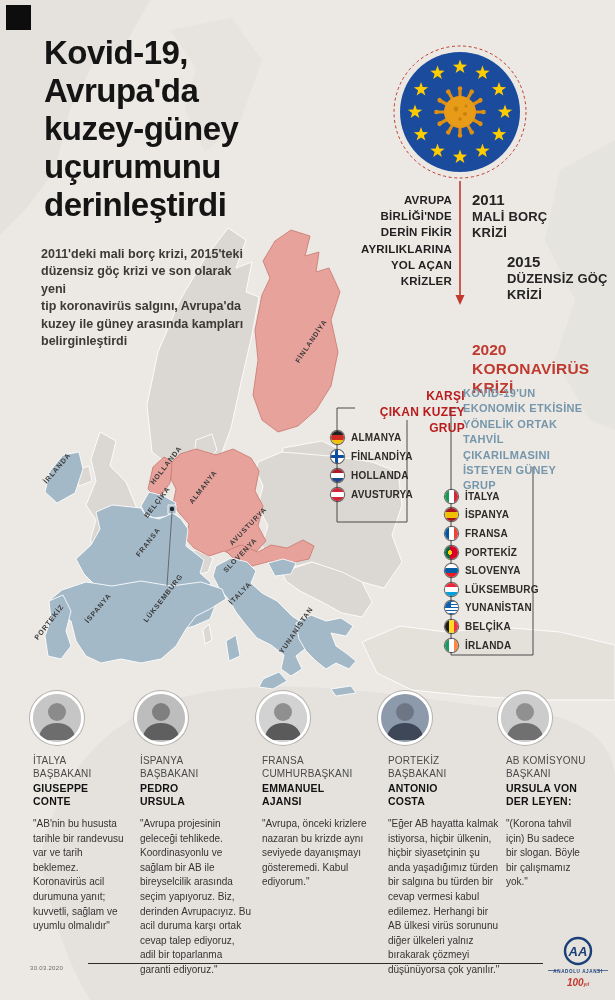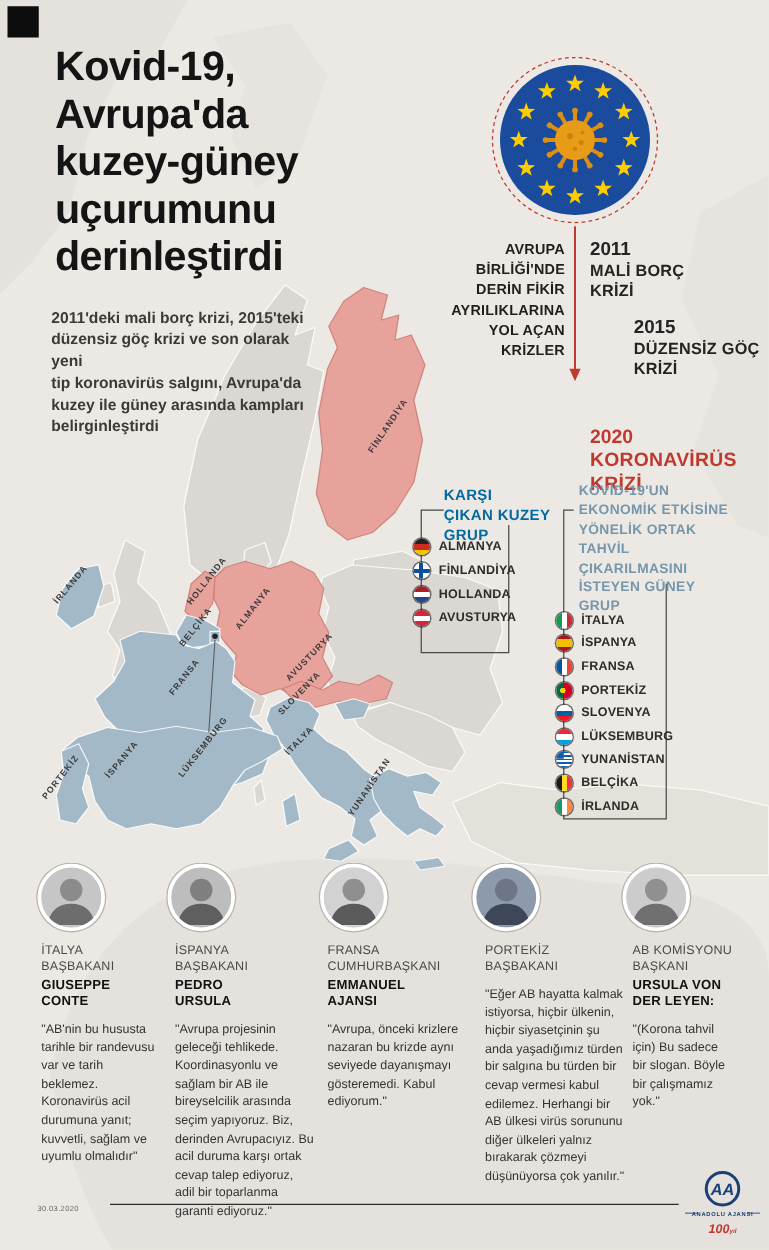--- a/index.html
+++ b/index.html
@@ -29,21 +29,21 @@
   }
   .tl-event{left:472px;width:130px;font-weight:bold;color:#242424;}
   .tl-event .yr{font-size:15px;line-height:16.5px;}
   .tl-event .nm{font-size:13px;line-height:16.5px;letter-spacing:.2px;}
   #ev1{top:192px;} #ev2{top:254px;margin-left:35px;}
   #ev3{top:313px;color:#c0392f;margin-top:27px;}
   #ev3 .yr,#ev3 .nm{font-size:15.5px;line-height:19px;}
 
   
   .grp-title{font-weight:bold;letter-spacing:.3px;}
-  .north-title{left:355px;top:388px;width:110px;font-size:12px;line-height:16px;color:#0369a1;}
+  .north-title{left:355px;top:388px;width:110px;font-size:12px;line-height:16px;color:#b91c1c;text-align:right;}
   .south-title{left:463px;top:386px;width:120px;font-size:11px;line-height:15.4px;color:#7596ab;}
   .member-list{list-style:none;margin:0;padding:0;}
   .member-list li{display:flex;align-items:center;gap:7px;}
   #north-list{left:331px;top:428px;}
   #north-list li{height:19px;}
   #south-list{left:445px;top:487px;}
   #south-list li{height:18.6px;}
   .mname{font-size:10px;font-weight:bold;color:#2e2c2a;letter-spacing:.2px;}
   .flag{width:13px;height:13px;border-radius:50%;flex:0 0 13px;
         box-shadow:0 0 0 1.2px rgba(45,45,45,.65);background:#fff;}
@@ -375,20 +375,22 @@
     <div class="photo">
       <svg width="48" height="48" viewBox="0 0 48 48">
           <circle cx="24" cy="24" r="24" fill="#8d9aac"></circle>
           <circle cx="24" cy="18" r="9" fill="#6e7685"></circle>
           <path d="M5 46 C7 34 14 29 24 29 C34 29 41 34 43 46 Z" fill="#3e4758"></path>
         </svg>
     </div>
     <div class="ptext">
       <div class="role preline">PORTEKİZ
 BAŞBAKANI</div>
+      <div class="pname preline">ANTONIO
+COSTA</div>
       <div class="quote">"Eğer AB hayatta kalmak istiyorsa, hiçbir ülkenin, hiçbir siyasetçinin şu anda yaşadığımız türden bir salgına bu türden bir cevap vermesi kabul edilemez. Herhangi bir AB ülkesi virüs sorununu diğer ülkeleri yalnız bırakarak çözmeyi düşünüyorsa çok yanılır."</div>
     </div>
   </div>
   <div class="person" id="p5">
     <div class="photo">
       <svg width="48" height="48" viewBox="0 0 48 48">
           <circle cx="24" cy="24" r="24" fill="#cccccc"></circle>
           <circle cx="24" cy="18" r="9" fill="#909090"></circle>
           <path d="M5 46 C7 34 14 29 24 29 C34 29 41 34 43 46 Z" fill="#707070"></path>
         </svg>

